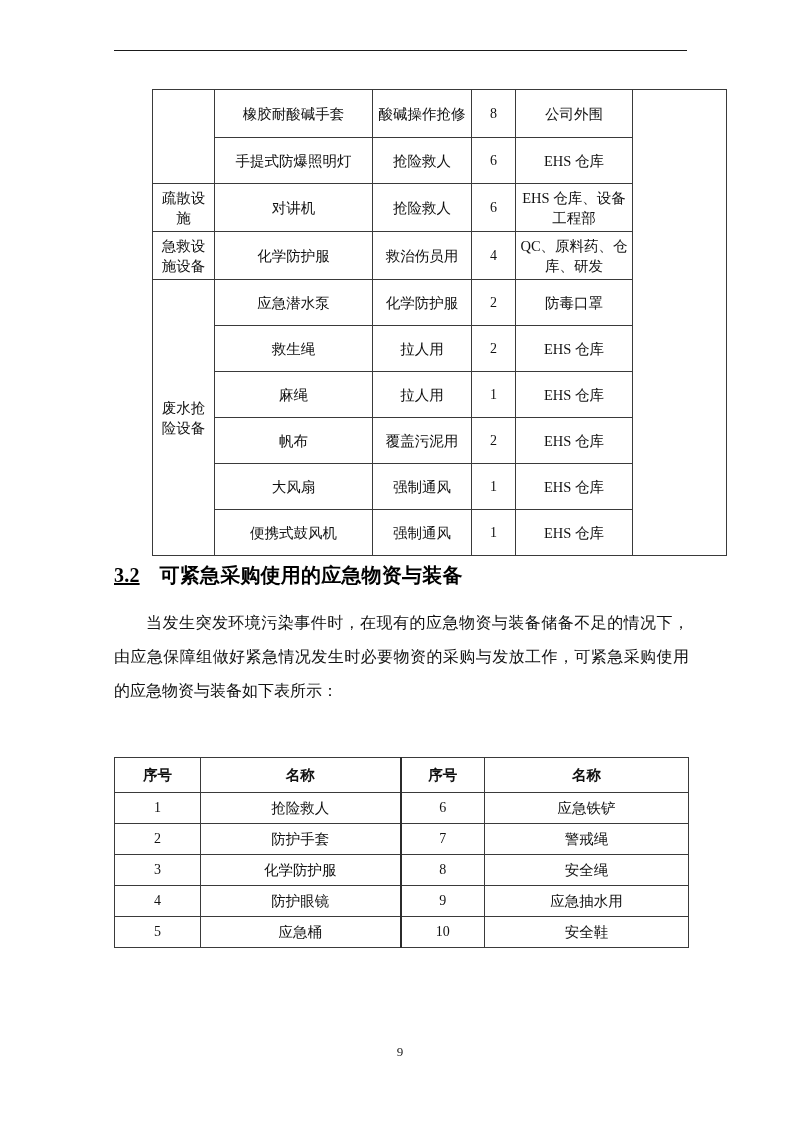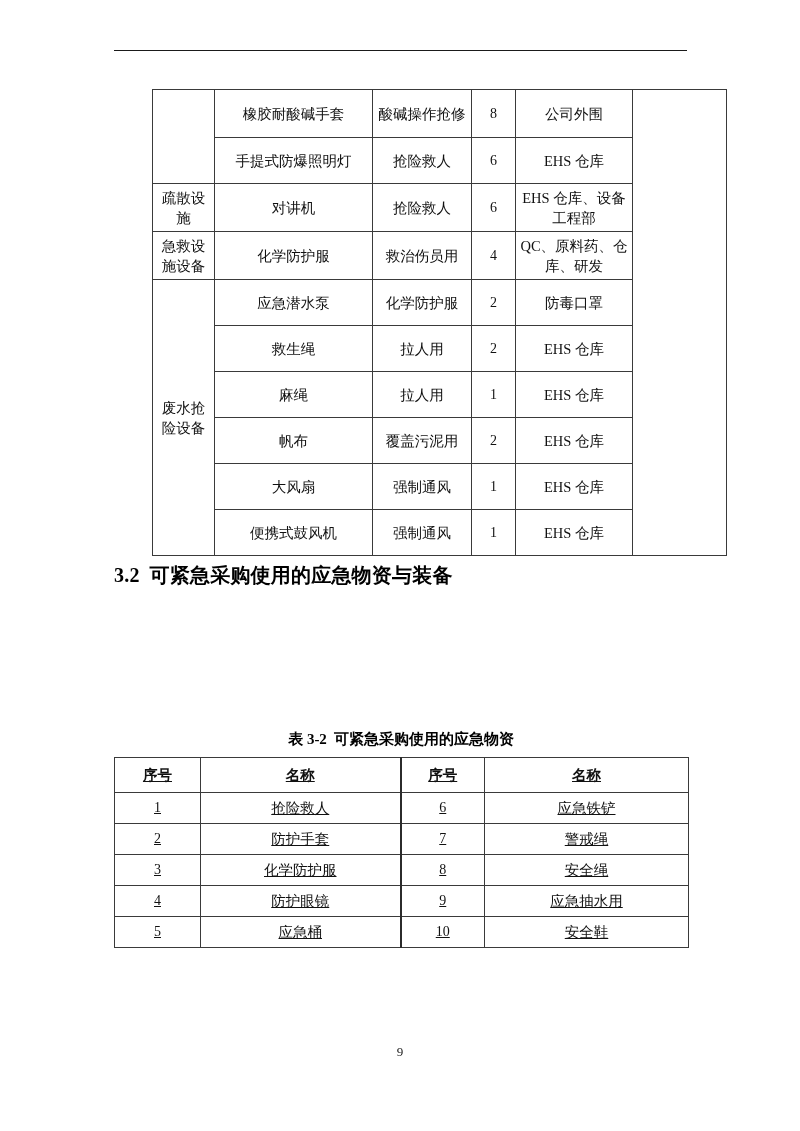--- a/index.html
+++ b/index.html
@@ -97,23 +97,24 @@
     top: 562px;
     width: 574px;
     font-family: "Liberation Sans", "DejaVu Sans", sans-serif;
     font-weight: bold;
     font-size: 20px;
     color: #000;
     letter-spacing: 0.2px;
     white-space: nowrap;
   }
   .section-heading .sec-num {
-    margin-right: 10px;
-    font-family: "Liberation Serif", "DejaVu Serif", serif;
-    font-weight: bold;
+    margin-right: 20px;
+    font-family: "Liberation Serif", "DejaVu Serif", serif;
+    font-weight: bold;
+    text-decoration: underline;
   }
 
   
   .para {
     position: absolute;
     left: 114px;
     top: 606px;
     width: 575px;
     font-family: "Liberation Serif", "DejaVu Serif", serif;
     font-size: 16px;
@@ -146,21 +147,20 @@
   
   .table2-wrap {
     position: absolute;
     left: 114px;
     top: 757px;
     width: 574px;
   }
   .table2-wrap table {
     width: 574px;
     border: 1.8px solid #2b2b2b;
-    text-decoration: underline;
   }
   .t2-c0 { width: 86px; }
   .t2-c1 { width: 200px; }
   .t2-c2 { width: 84px; }
   .t2-c3 { width: 204px; }
   .t2-head td {
     font-family: "Liberation Sans", "DejaVu Sans", sans-serif;
     font-weight: bold;
     font-size: 15px;
   }
@@ -269,24 +269,22 @@
           <td>EHS 仓库</td>
         </tr>
       </tbody>
     </table>
   </div>
 
   <div class="section-heading">
     <span class="sec-num">3.2</span><span>可紧急采购使用的应急物资与装备</span>
   </div>
 
-
-  <div class="table2-caption">
-    <span class="cap-num">表 3-2</span><span>可紧急采购使用的应急物资</span>
-  </div>
+  <div class="para">当发生突发环境污染事件时，在现有的应急物资与装备储备不足的情况下，由应急保障组做好紧急情况发生时必要物资的采购与发放工作，可紧急采购使用的应急物资与装备如下表所示：</div>
+
 
   <div class="table2-wrap">
     <table class="doc-table">
       <colgroup>
         <col class="t2-c0">
             <col class="t2-c1">
             <col class="t2-c2">
             <col class="t2-c3">
       </colgroup>
       <tbody>

